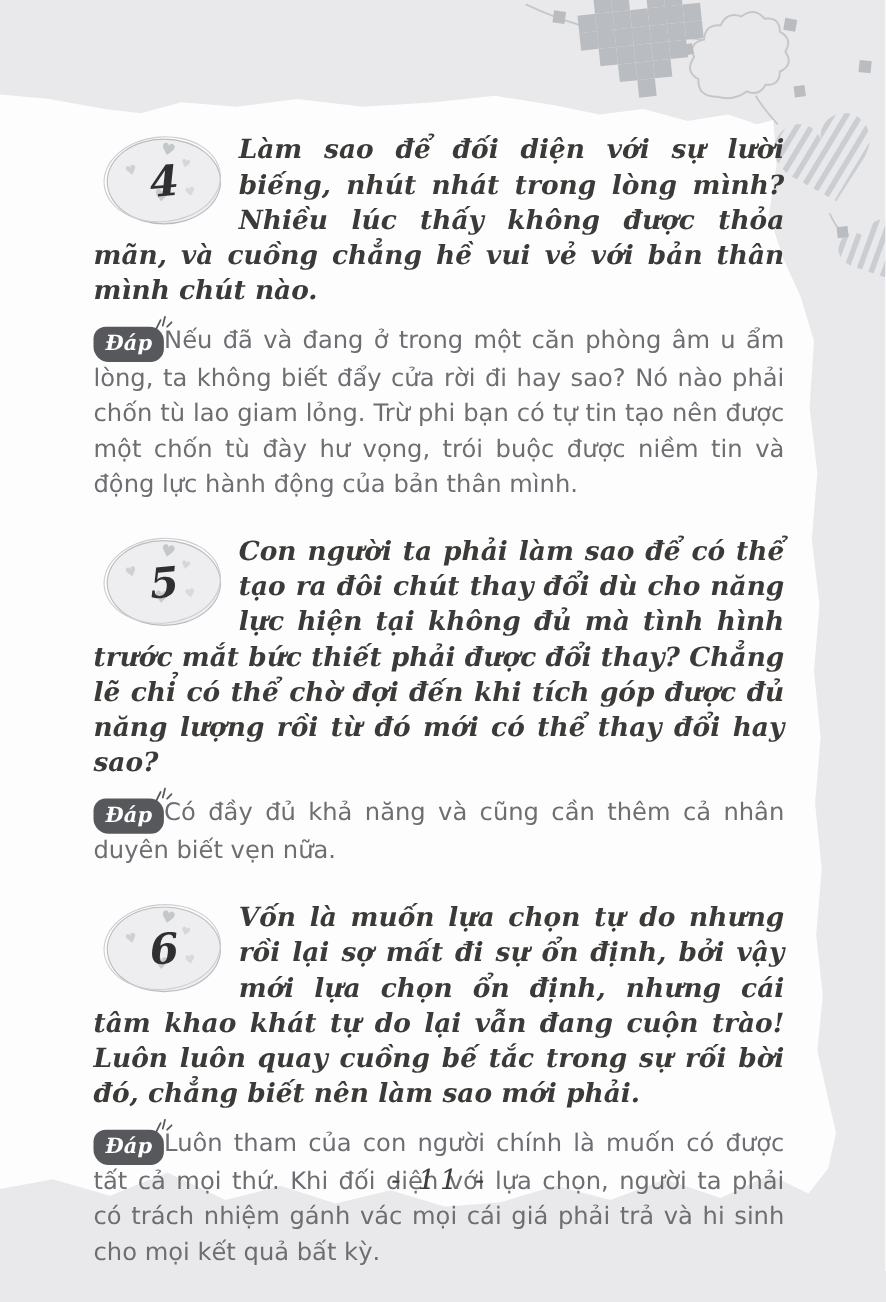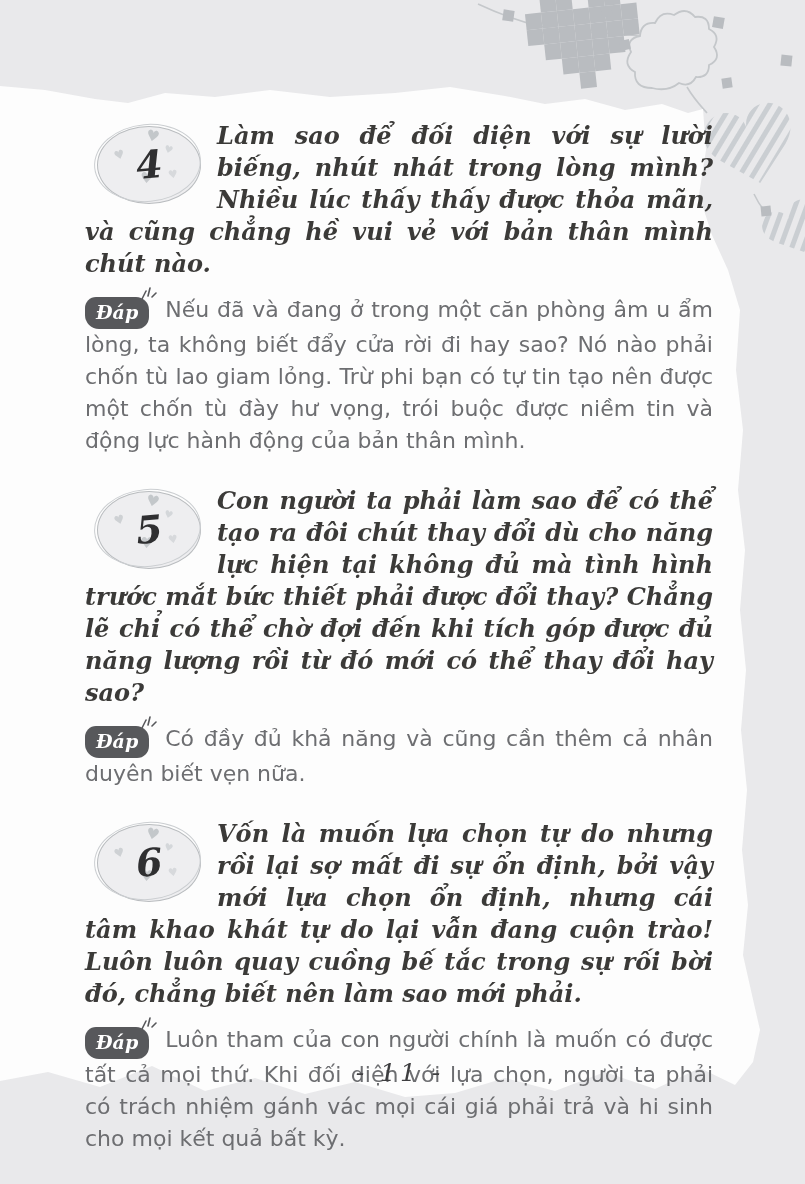--- a/index.html
+++ b/index.html
@@ -89,21 +89,21 @@
 
   
   .dap-badge{
     position:relative;display:inline-block;
     background:#57585b;color:#ffffff;
     font-family:"DejaVu Serif",serif;
     font-style:italic;font-weight:700;
     font-size:19px;line-height:1;
     padding:6px 11px 7px 11px;
     border-radius:11px 13px 12px 14px;
-    margin-right:16px;
+    margin-right:0;
     vertical-align:-2px;
   }
   .spark{position:absolute;right:-8px;top:-12px;}
 
   .page-num{
     position:absolute;left:300px;top:1058px;width:200px;
     text-align:center;
     font-family:"DejaVu Serif",serif;
     font-style:italic;
     font-size:25px;color:#3e3e40;
@@ -183,21 +183,21 @@
 
     <section class="qa">
       <p class="question">
         <span class="num-oval">
           <span class="oval-heart oh1">♥</span>
           <span class="oval-heart oh2">♥</span>
           <span class="oval-heart oh3">♥</span>
           <span class="oval-heart oh4">♥</span>
           <span class="oval-heart oh5">♥</span>
           <span class="num">4</span>
-        </span><span>Làm sao để đối diện với sự lười biếng, nhút nhát trong lòng mình? Nhiều lúc thấy thấy được thỏa mãn, và cũng chẳng hề vui vẻ với bản thân mình chút nào.</span>
+        </span><span>Làm sao để đối diện với sự lười biếng, nhút nhát trong lòng mình? Nhiều lúc thấy không được thỏa mãn, và cuồng chẳng hề vui vẻ với bản thân mình chút nào.</span>
       </p>
       <p class="answer">
         <span class="dap-badge">
           <svg class="spark" width="18" height="16" viewBox="0 0 18 16">
             <g stroke="#57585b" stroke-width="1.6" fill="none" stroke-linecap="round">
               <path d="M3,14 L7,6"></path>
                 <path d="M9,11 L11,3"></path>
                 <path d="M13,12 L17,8"></path>
             </g>
           </svg>

